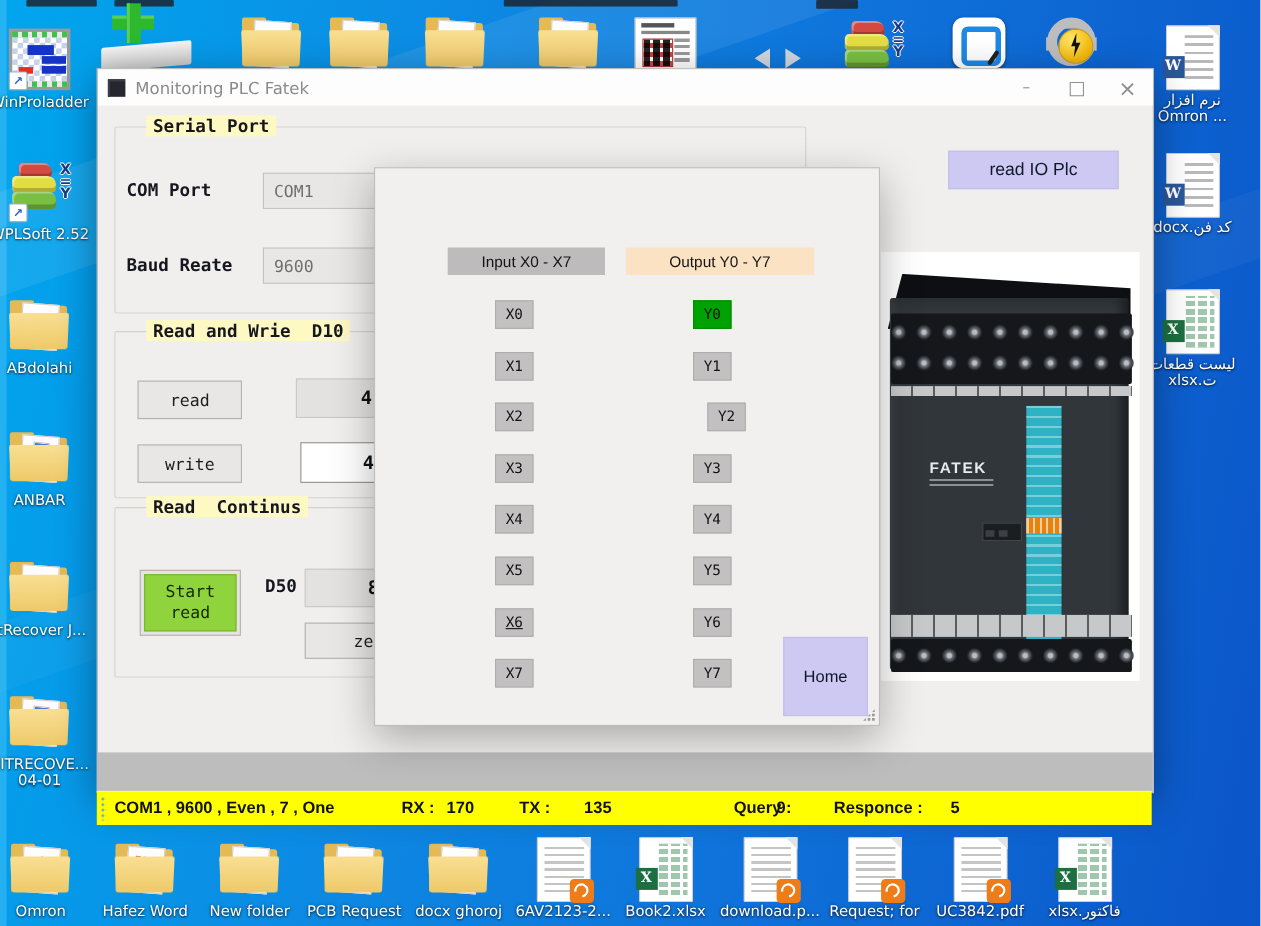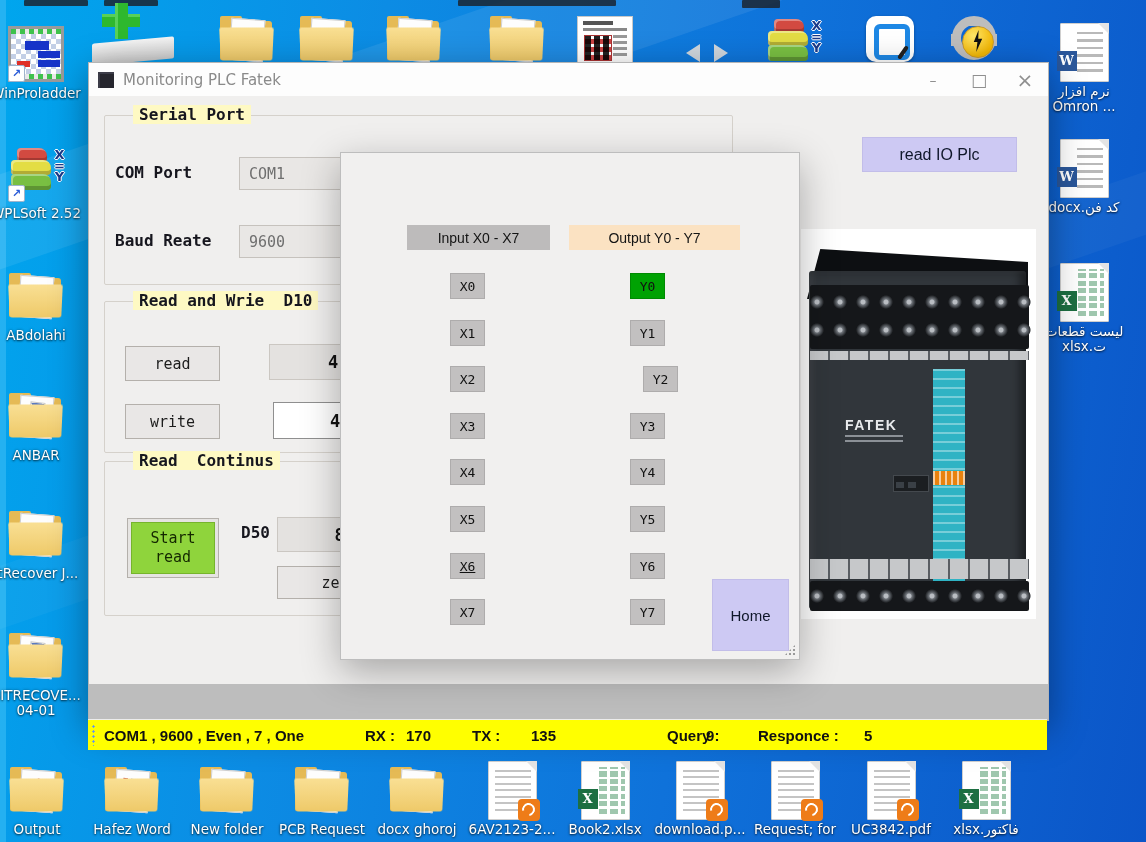--- a/index.html
+++ b/index.html
@@ -394,21 +394,21 @@
         <div class="icon-box">
           <div class="ic-folder">
             <div class="f-back"></div>
             <div class="f-page">
               <div class="dc-red"></div>
             </div>
             <div class="f-front"></div>
           </div>
         </div>
         <div class="desk-label">
-          <div dir="auto">Output</div>
+          <div dir="auto">Omron</div>
         </div>
       </div>
       <div class="desk-item" style="left: 84px; top: 760px; width: 96px;">
         <div class="icon-box">
           <div class="ic-folder">
             <div class="f-back"></div>
             <div class="f-page">
               <div class="dc-books"></div>
             </div>
             <div class="f-front"></div>

